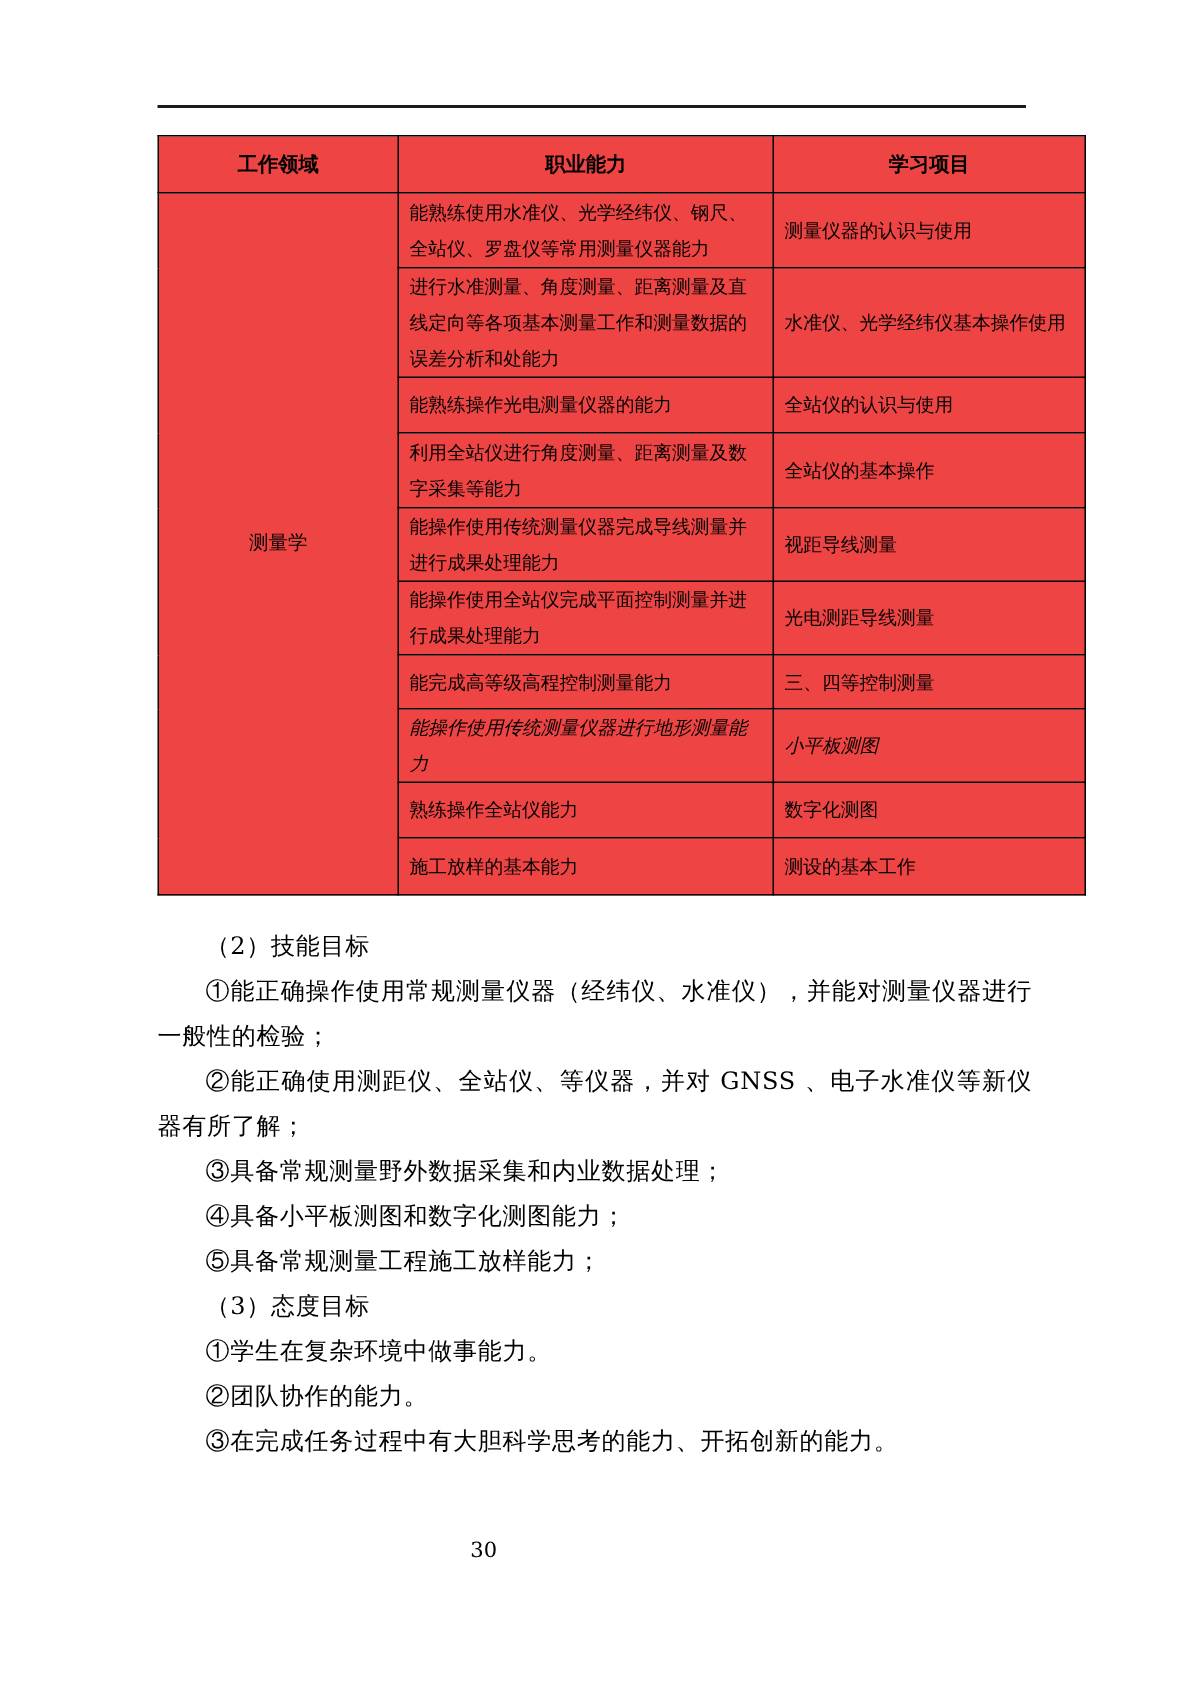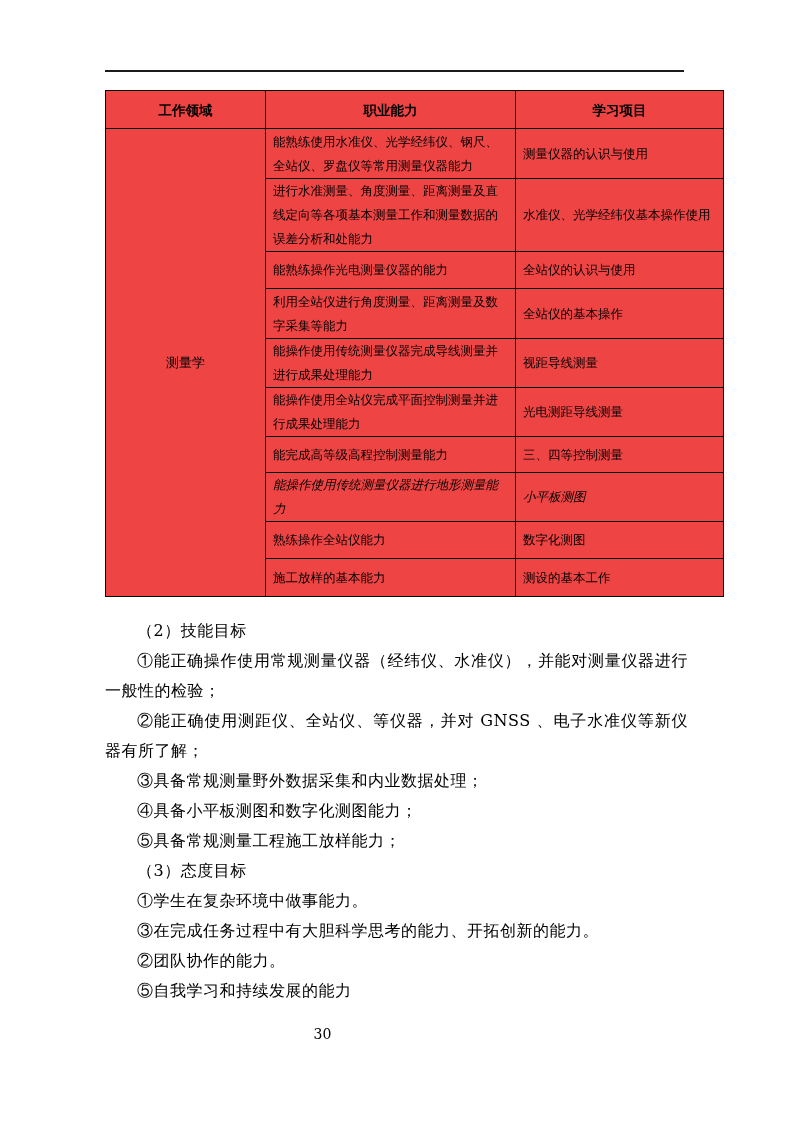--- a/index.html
+++ b/index.html
@@ -160,20 +160,19 @@
 
   <div class="text-block">
     <div class="para">（2）技能目标</div>
     <div class="para">①能正确操作使用常规测量仪器（经纬仪、水准仪），并能对测量仪器进行一般性的检验；</div>
     <div class="para">②能正确使用测距仪、全站仪、等仪器，并对 GNSS 、电子水准仪等新仪器有所了解；</div>
     <div class="para">③具备常规测量野外数据采集和内业数据处理；</div>
     <div class="para">④具备小平板测图和数字化测图能力；</div>
     <div class="para">⑤具备常规测量工程施工放样能力；</div>
     <div class="para">（3）态度目标</div>
     <div class="para">①学生在复杂环境中做事能力。</div>
+    <div class="para">②团队协作的能力。</div>
     <div class="para">③在完成任务过程中有大胆科学思考的能力、开拓创新的能力。</div>
-    <div class="para">②团队协作的能力。</div>
-    <div class="para">⑤自我学习和持续发展的能力</div>
   </div>
 
   <div class="page-footer">30</div>
 
 </div>
 
 </body></html>

